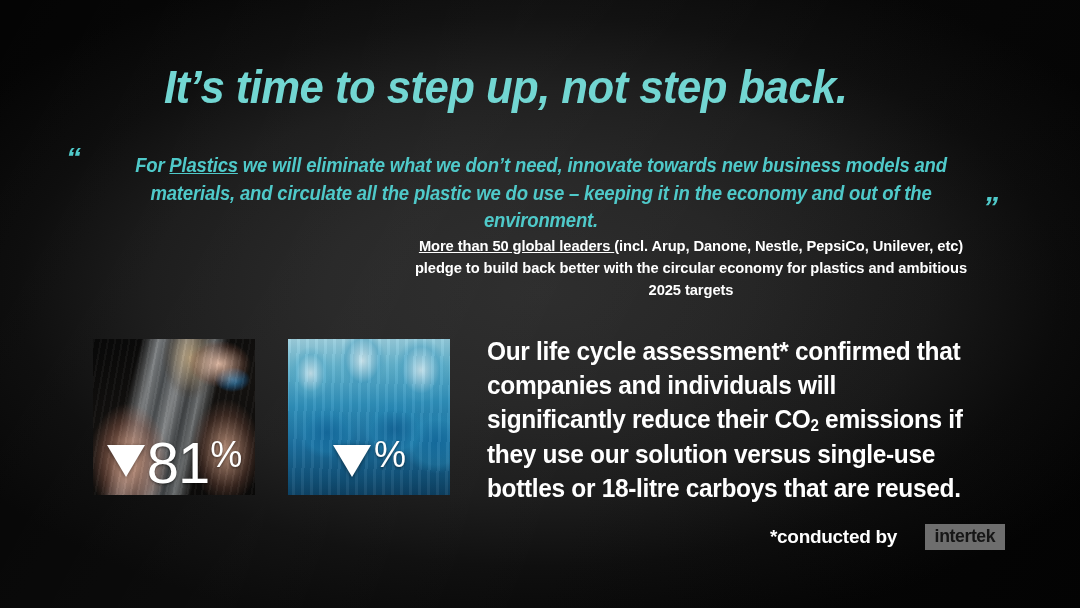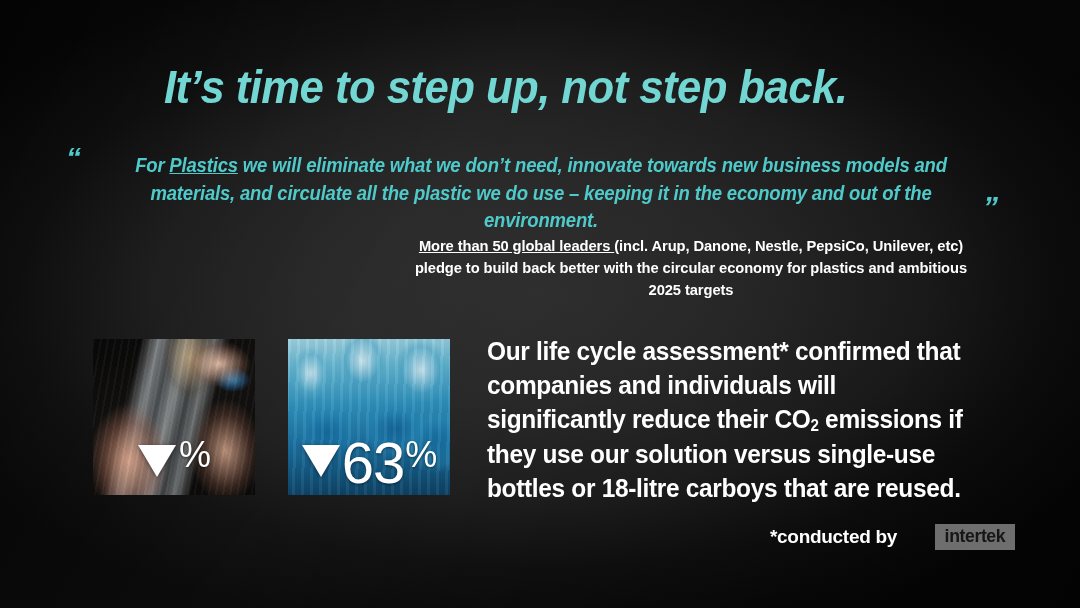--- a/index.html
+++ b/index.html
@@ -126,21 +126,21 @@
     position:absolute;left:487px;top:334px;width:512px;
     color:#ffffff;font-weight:700;
     font-size:25.5px;line-height:1.34;letter-spacing:-0.35px;
     transform:scaleX(0.96);transform-origin:left top;
   }
   .body-copy sub{font-size:.62em;vertical-align:-0.22em;}
 
   
   .credit{
     position:absolute;left:770px;top:524px;
-    display:flex;align-items:center;gap:10px;
+    display:flex;align-items:center;
   }
   .credit-text{
     color:#ffffff;font-weight:700;font-size:19px;letter-spacing:-0.3px;
   }
   .logo{
     background:#6e6e6e;
     padding:3px 9px 4px 9px;
     display:inline-block;
     margin-left:28px;
   }
@@ -167,29 +167,29 @@
 
   <div class="pledge">
     <u>More than 50 global leaders </u><span>(incl. Arup, Danone, Nestle, PepsiCo, Unilever, etc)</span>
     <span>pledge to build back better with the circular economy for plastics and ambitious 2025 targets</span>
   </div>
 
   <div class="tile tile-left">
     <div class="photo photo-bottle"></div>
     <div class="stat">
       <span class="tri"></span>
+      <span class="num">81</span>
       <span class="pct">%</span>
     </div>
   </div>
 
   <div class="tile tile-right">
     <div class="photo photo-carboys"></div>
     <div class="stat">
       <span class="tri"></span>
-      <span class="num">63</span>
       <span class="pct">%</span>
     </div>
   </div>
 
   <div class="body-copy">
     <span>Our life cycle assessment* confirmed that companies and individuals will significantly reduce their CO</span><sub>2</sub><span> emissions if they use our solution versus single-use bottles or 18-litre carboys that are reused.</span>
   </div>
 
   <div class="credit">
     <span class="credit-text">*conducted by</span>

